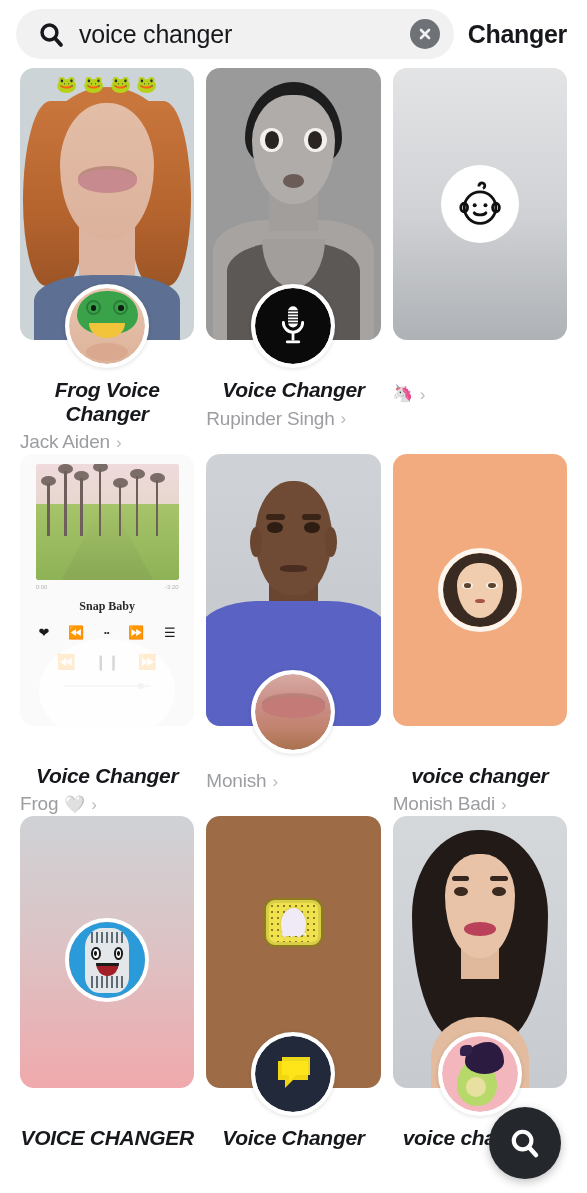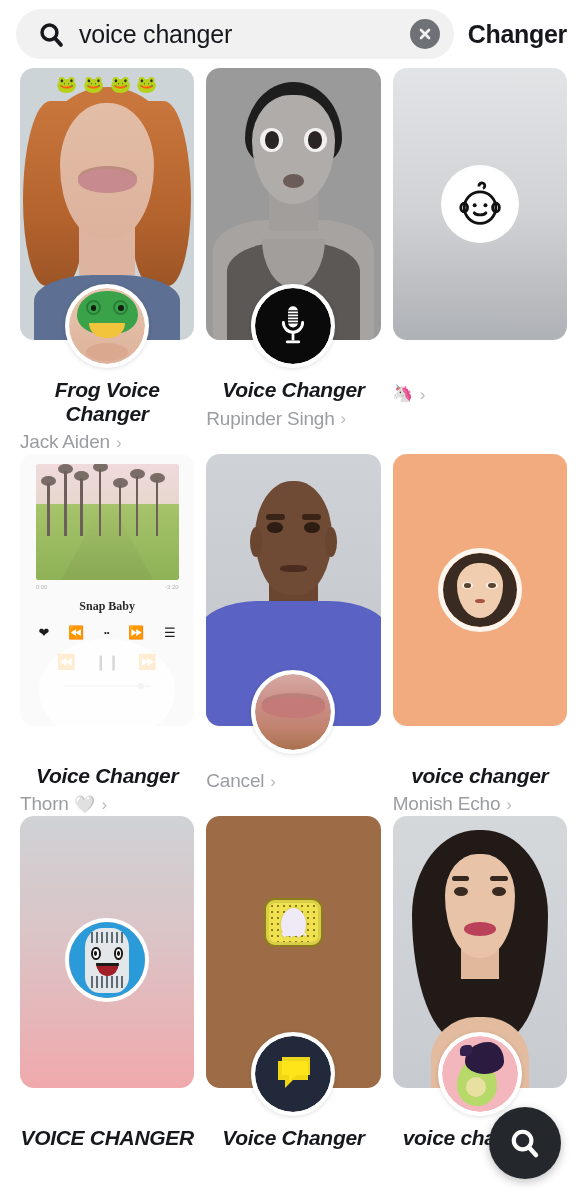--- a/index.html
+++ b/index.html
@@ -514,21 +514,21 @@
             <span>⏩</span>
           </div>
           <div class="pl-seek"></div>
         </div>
         <div class="pl-white-ell"></div>
       </div>
     </div>
     <div class="card-meta">
       <div class="lens-title">Voice Changer</div>
       <div class="lens-author">
-        <span>Thorn</span>
+        <span>Frog</span>
         <span class="emoji-inline">🤍</span>
         <span class="chev">›</span>
       </div>
     </div>
   </div>
 
   <div class="lens-card">
     <div class="thumb">
       <div class="thumb-inner">
         <div class="art-man">
@@ -543,21 +543,21 @@
           <div class="mn-mouth"></div>
           <div class="mn-shirt"></div>
         </div>
       </div>
       <div class="lens-badge">
         <div class="badge-fill badge-lips"></div>
       </div>
     </div>
     <div class="card-meta">
       <div class="lens-author">
-        <span>Cancel</span>
+        <span>Monish</span>
         <span class="chev">›</span>
       </div>
     </div>
   </div>
 
   <div class="lens-card">
     <div class="thumb">
       <div class="thumb-inner bg-peach">
         <div style="position:absolute;left:50%;top:50%;transform:translate(-50%,-50%);
                     width:84px;height:84px;border-radius:50%;border:5px solid #fdf6ee;
@@ -568,21 +568,21 @@
             <div class="bg-eye l"></div>
               <div class="bg-eye r"></div>
             <div class="bg-mouth"></div>
           </div>
         </div>
       </div>
     </div>
     <div class="card-meta">
       <div class="lens-title">voice changer</div>
       <div class="lens-author">
-        <span>Monish Echo</span>
+        <span>Monish Badi</span>
         <span class="chev">›</span>
       </div>
     </div>
   </div>
 
   <div class="lens-card">
     <div class="thumb">
       <div class="thumb-inner bg-pink-grad">
         <div style="position:absolute;left:50%;top:53%;transform:translate(-50%,-50%);
                     width:84px;height:84px;border-radius:50%;border:4px solid #fff;overflow:hidden;">

